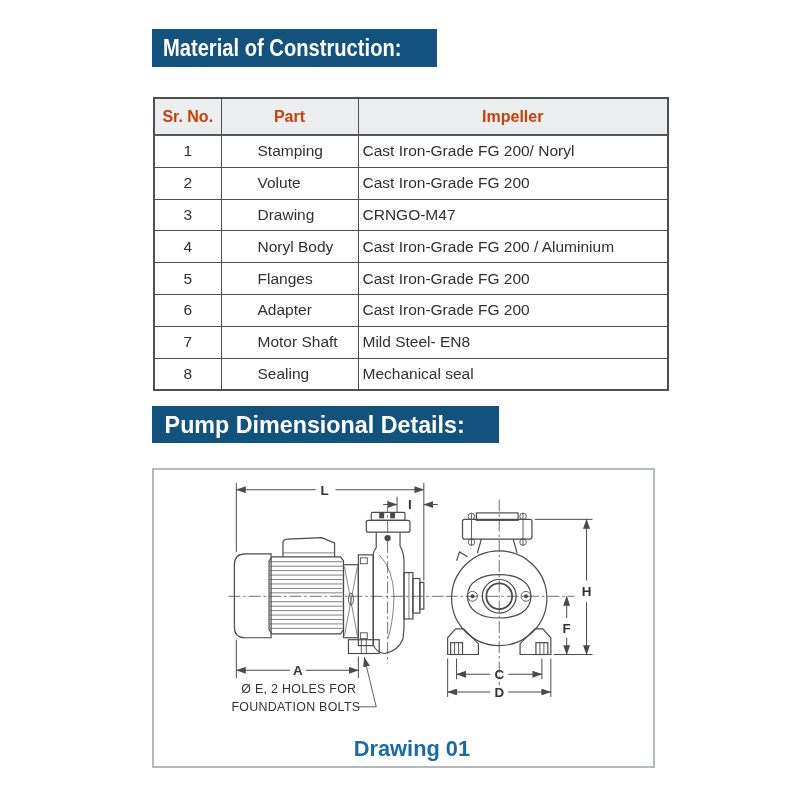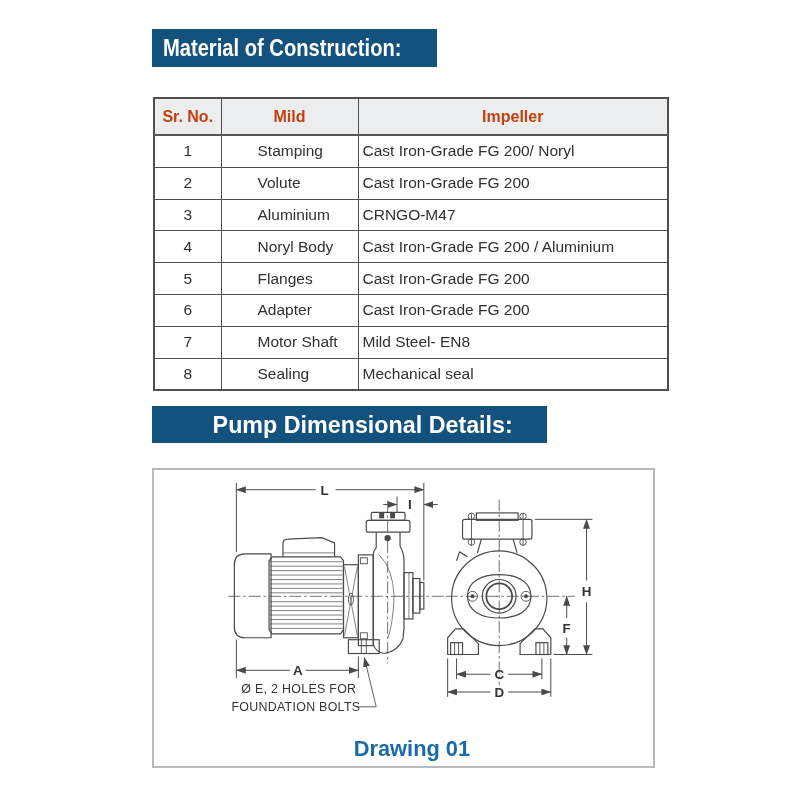--- a/index.html
+++ b/index.html
@@ -3,21 +3,21 @@
 <meta charset="utf-8">
 <style>
   html,body{margin:0;padding:0;background:#ffffff;}
   .page{position:relative;width:800px;height:787px;background:#fff;
         font-family:"Liberation Sans", sans-serif;overflow:hidden;}
 
   
   .bar{position:absolute;left:152px;background:#14527e;color:#fff;
        display:flex;align-items:center;}
   .bar-1{top:29px;width:285px;height:38px;}
-  .bar-2{top:406px;width:347px;height:37px;padding-left:48px;}
+  .bar-2{top:406px;width:347px;height:37px;}
   .bar .bar-text{font-size:24px;font-weight:bold;white-space:nowrap;
        padding-left:13px;transform:scaleX(.84);transform-origin:0 50%;}
   .bar-2 .bar-text{transform:scaleX(.97);}
 
   
   table.materials{position:absolute;left:153px;top:97px;width:514px;
        border-collapse:collapse;table-layout:fixed;
        border:2px solid #4f4f4f;}
   table.materials col.c-sr{width:67px;}
   table.materials col.c-part{width:137px;}
@@ -59,38 +59,38 @@
 
   <table class="materials">
     <colgroup>
         <col class="c-sr">
         <col class="c-part">
         <col class="c-mat">
       </colgroup>
     <thead>
       <tr>
         <th>Sr. No.</th>
-        <th>Mild</th>
+        <th>Part</th>
         <th>Impeller</th>
       </tr>
     </thead>
     <tbody>
         <tr>
           <td class="col-sr">1</td>
           <td class="col-part">Stamping</td>
           <td class="col-mat">Cast Iron-Grade FG 200/ Noryl</td>
         </tr>
         <tr>
           <td class="col-sr">2</td>
           <td class="col-part">Volute</td>
           <td class="col-mat">Cast Iron-Grade FG 200</td>
         </tr>
         <tr>
           <td class="col-sr">3</td>
-          <td class="col-part">Aluminium</td>
+          <td class="col-part">Drawing</td>
           <td class="col-mat">CRNGO-M47</td>
         </tr>
         <tr>
           <td class="col-sr">4</td>
           <td class="col-part">Noryl Body</td>
           <td class="col-mat">Cast Iron-Grade FG 200 / Aluminium</td>
         </tr>
         <tr>
           <td class="col-sr">5</td>
           <td class="col-part">Flanges</td>

